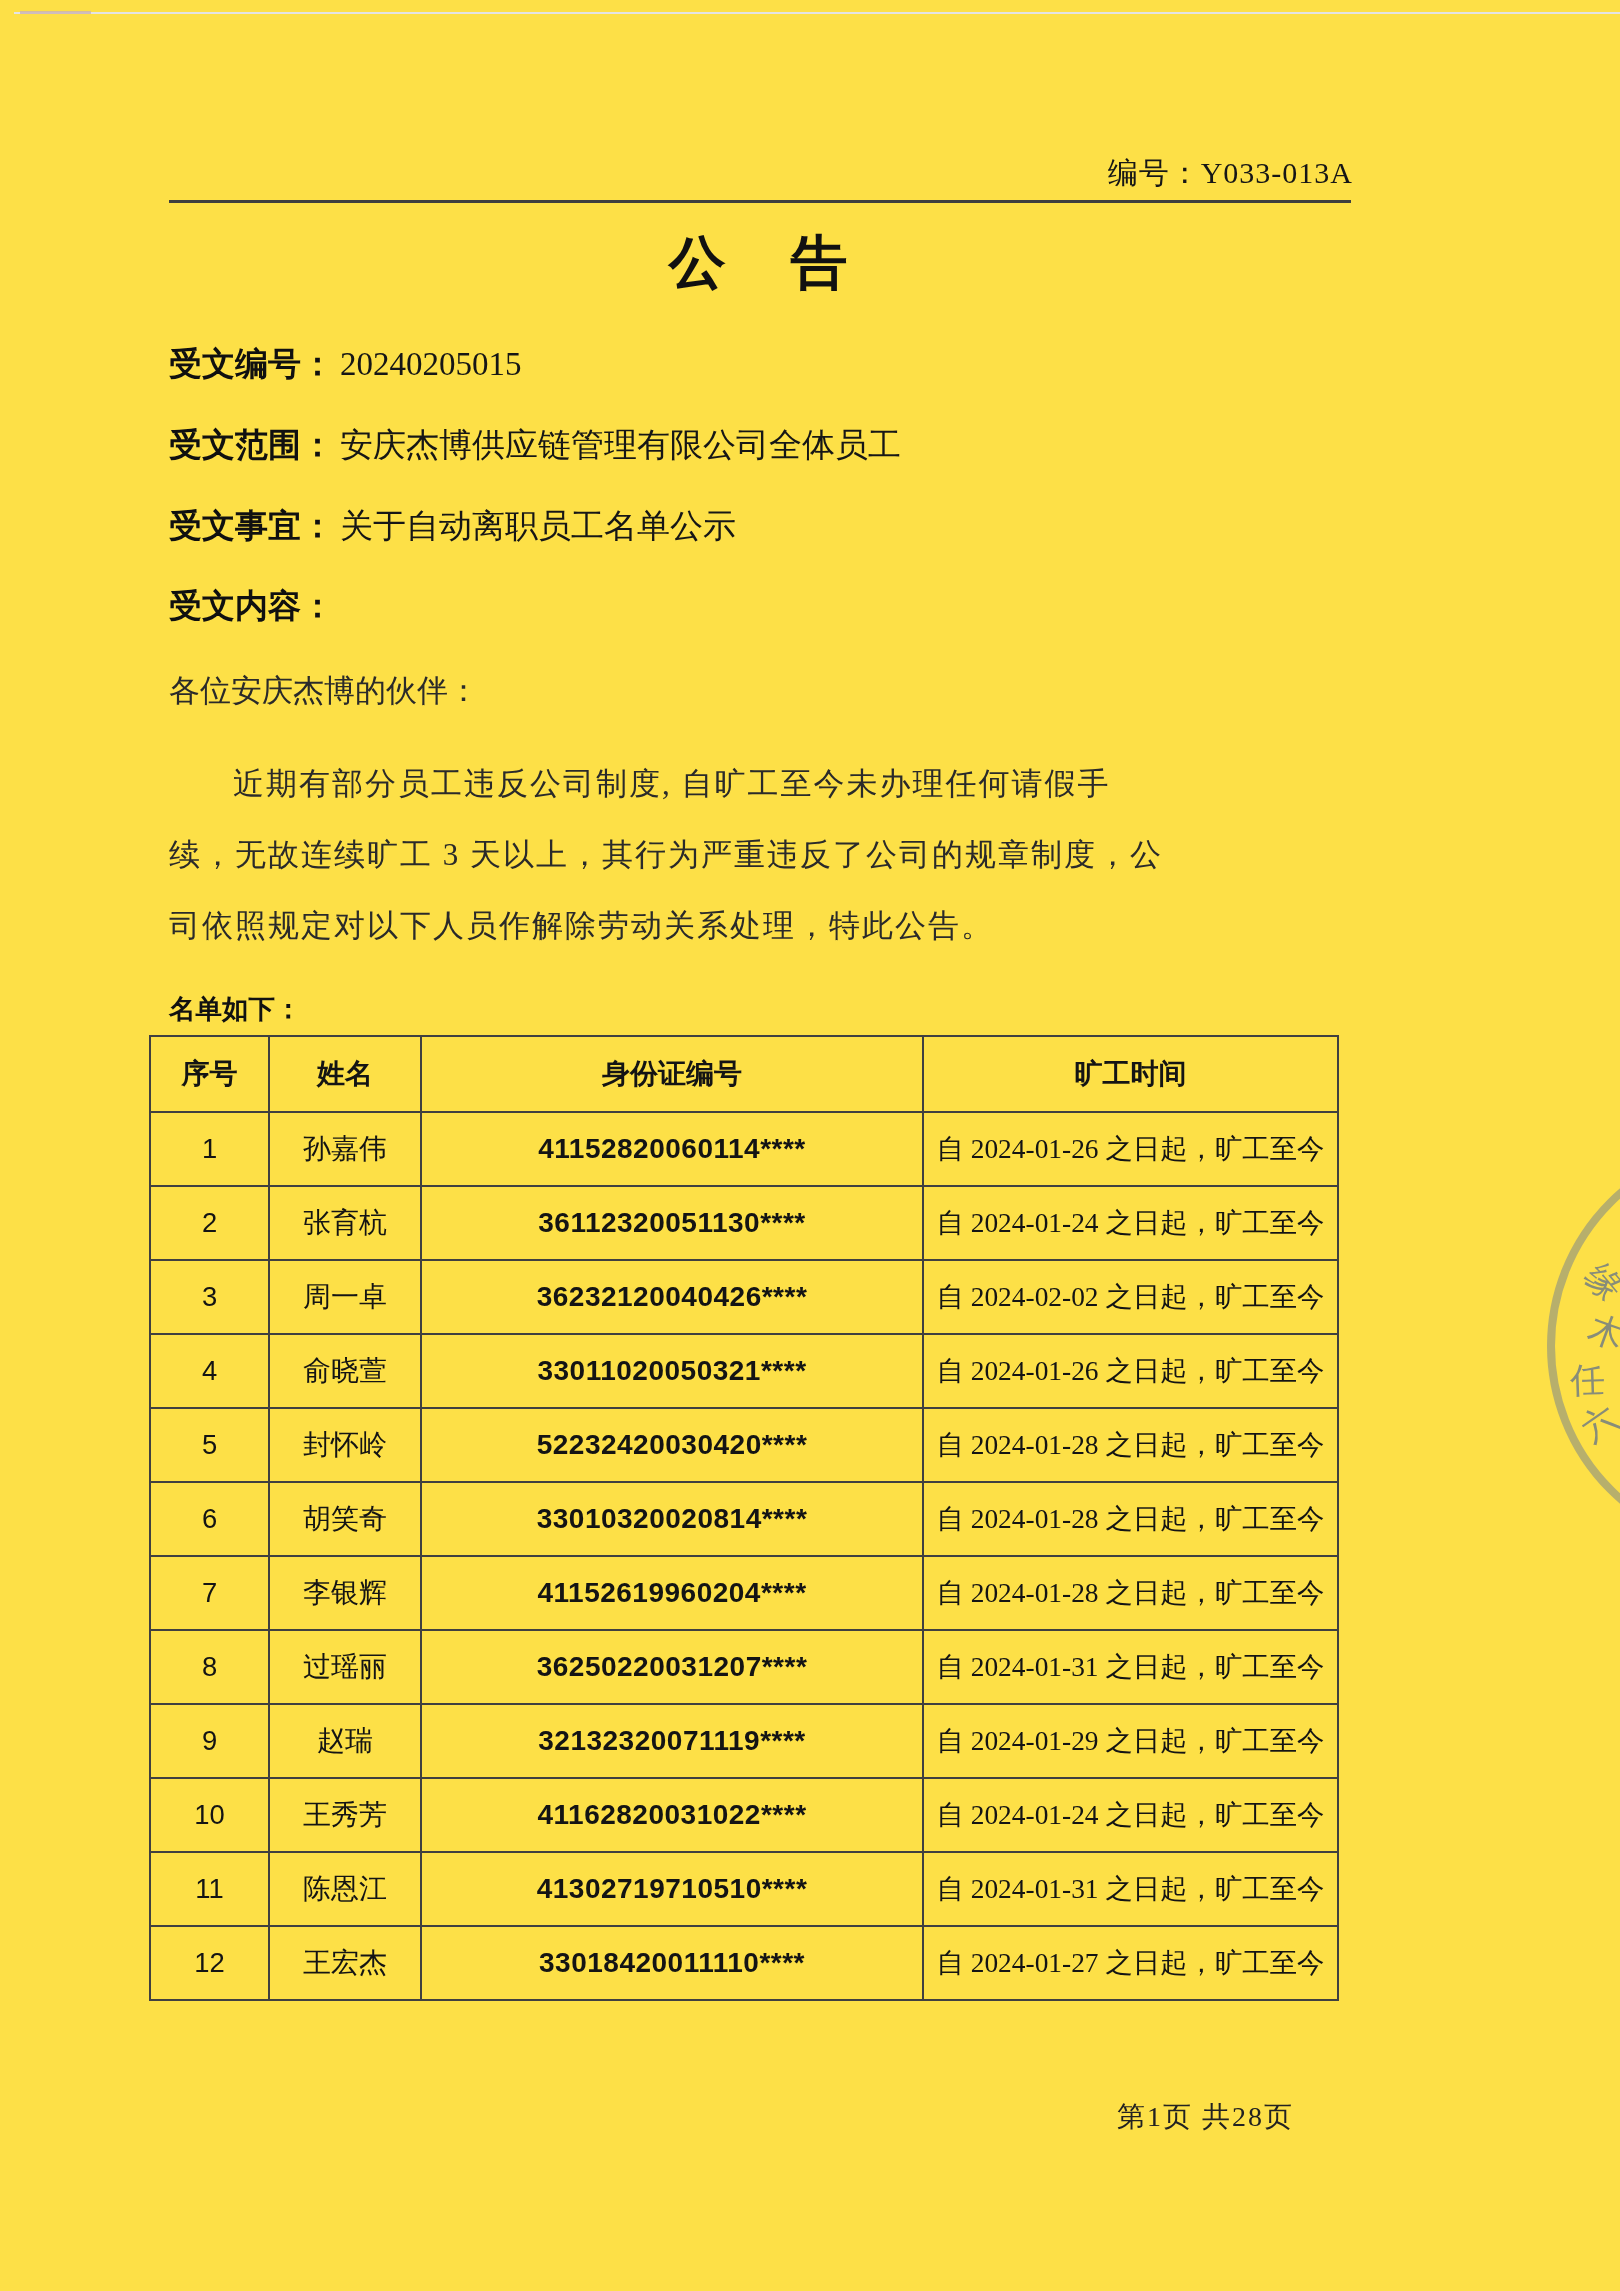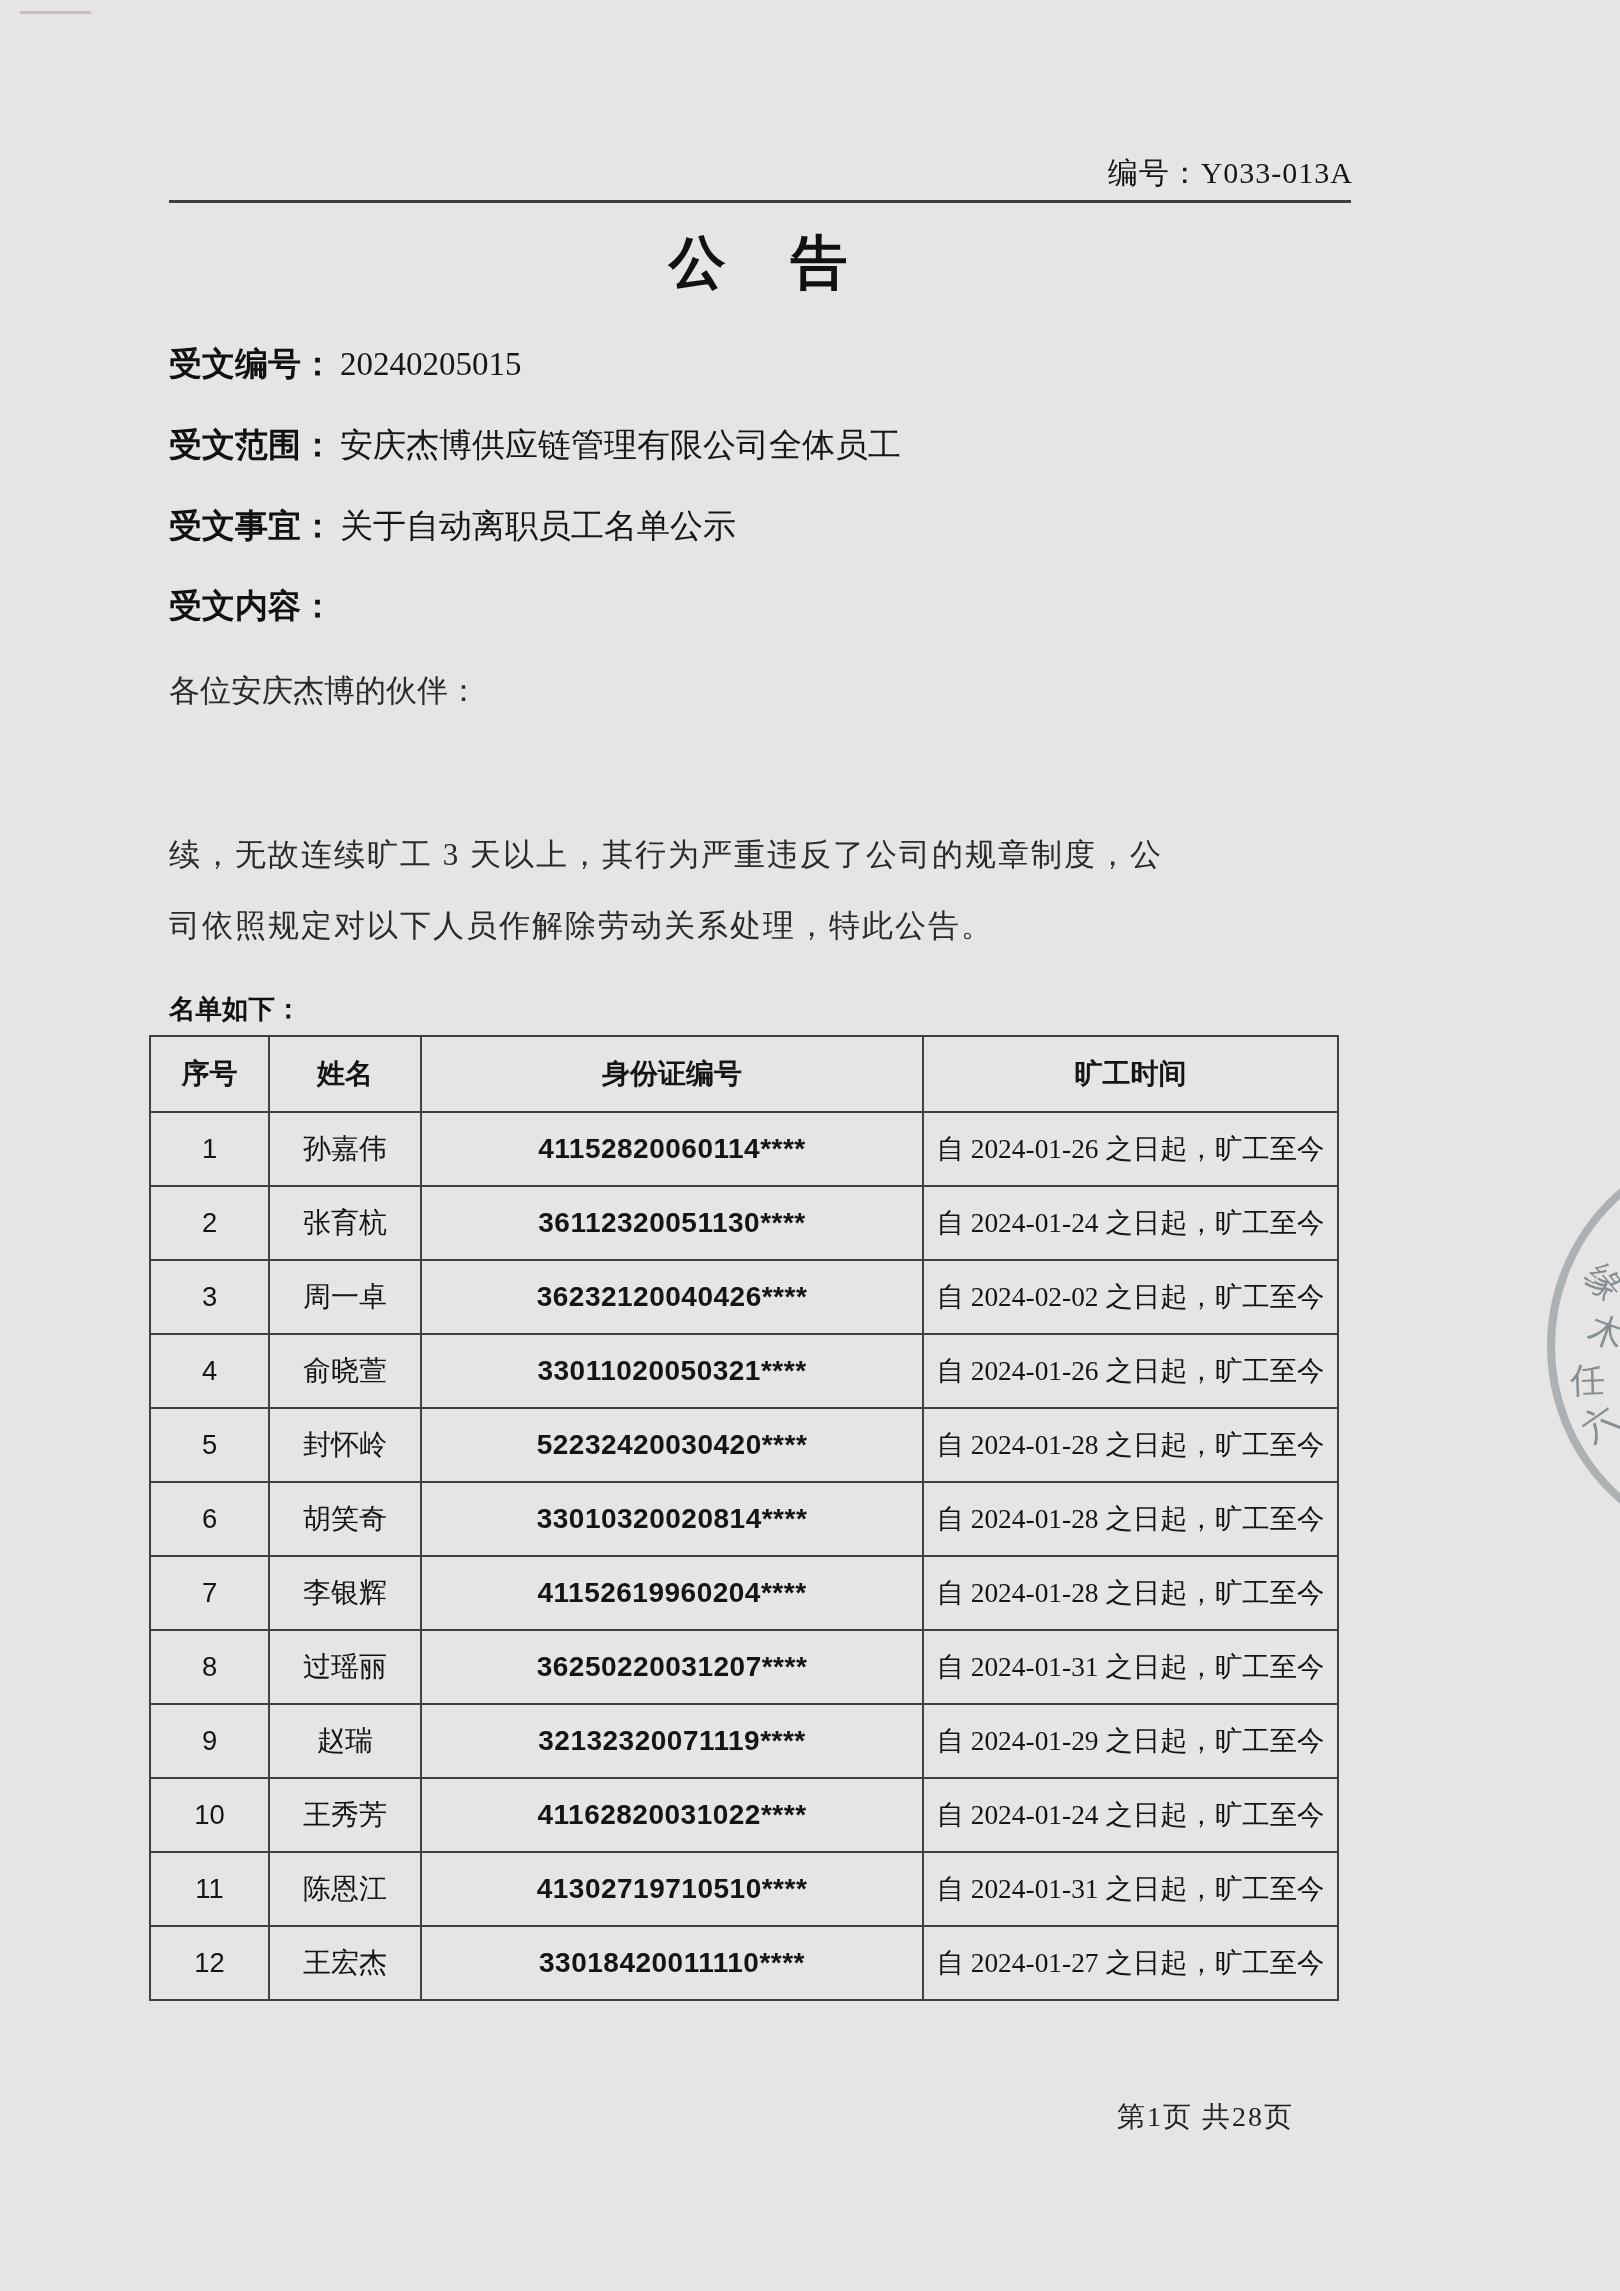--- a/index.html
+++ b/index.html
@@ -1,17 +1,17 @@
 <!DOCTYPE html>
 <html><head>
 <meta charset="utf-8">
 <style>
   html,body{margin:0;padding:0;background:#ffffff;}
   .page{
-    position:relative;width:1620px;height:2292px;background:#e5e5e5;
+    position:relative;width:1620px;height:2292px;background:#fde047;
     overflow:hidden;font-family:"Liberation Serif", serif;color:#1d1d1f;
   }
   
   .scan-line{position:absolute;top:11.8px;left:13.7px;width:1606px;height:2px;background:#e4e4e4;}
   .scan-mark{position:absolute;top:10.8px;left:19.6px;width:71px;height:2.9px;background:#c9b3b3;opacity:.8;}
 
   .doc-number{
     position:absolute;top:153px;right:267px;font-size:30px;letter-spacing:1px;
     font-family:"Liberation Serif", serif;color:#161616;
   }
@@ -91,20 +91,21 @@
   </div>
   <div class="meta-row m2">
     <span class="lbl">受文事宜：</span><span class="val">关于自动离职员工名单公示</span>
   </div>
   <div class="meta-row m3">
     <span class="lbl">受文内容：</span><span class="val"></span>
   </div>
 
   <div class="greeting">各位安庆杰博的伙伴：</div>
 
+  <div class="para-line p0">近期有部分员工违反公司制度, 自旷工至今未办理任何请假手</div>
   <div class="para-line p1">续，无故连续旷工 3 天以上，其行为严重违反了公司的规章制度，公</div>
   <div class="para-line p2">司依照规定对以下人员作解除劳动关系处理，特此公告。</div>
 
   <div class="list-intro">名单如下：</div>
 
   <table class="roster">
     <colgroup>
       <col style="width:119px">
         <col style="width:152px">
         <col style="width:502px">

